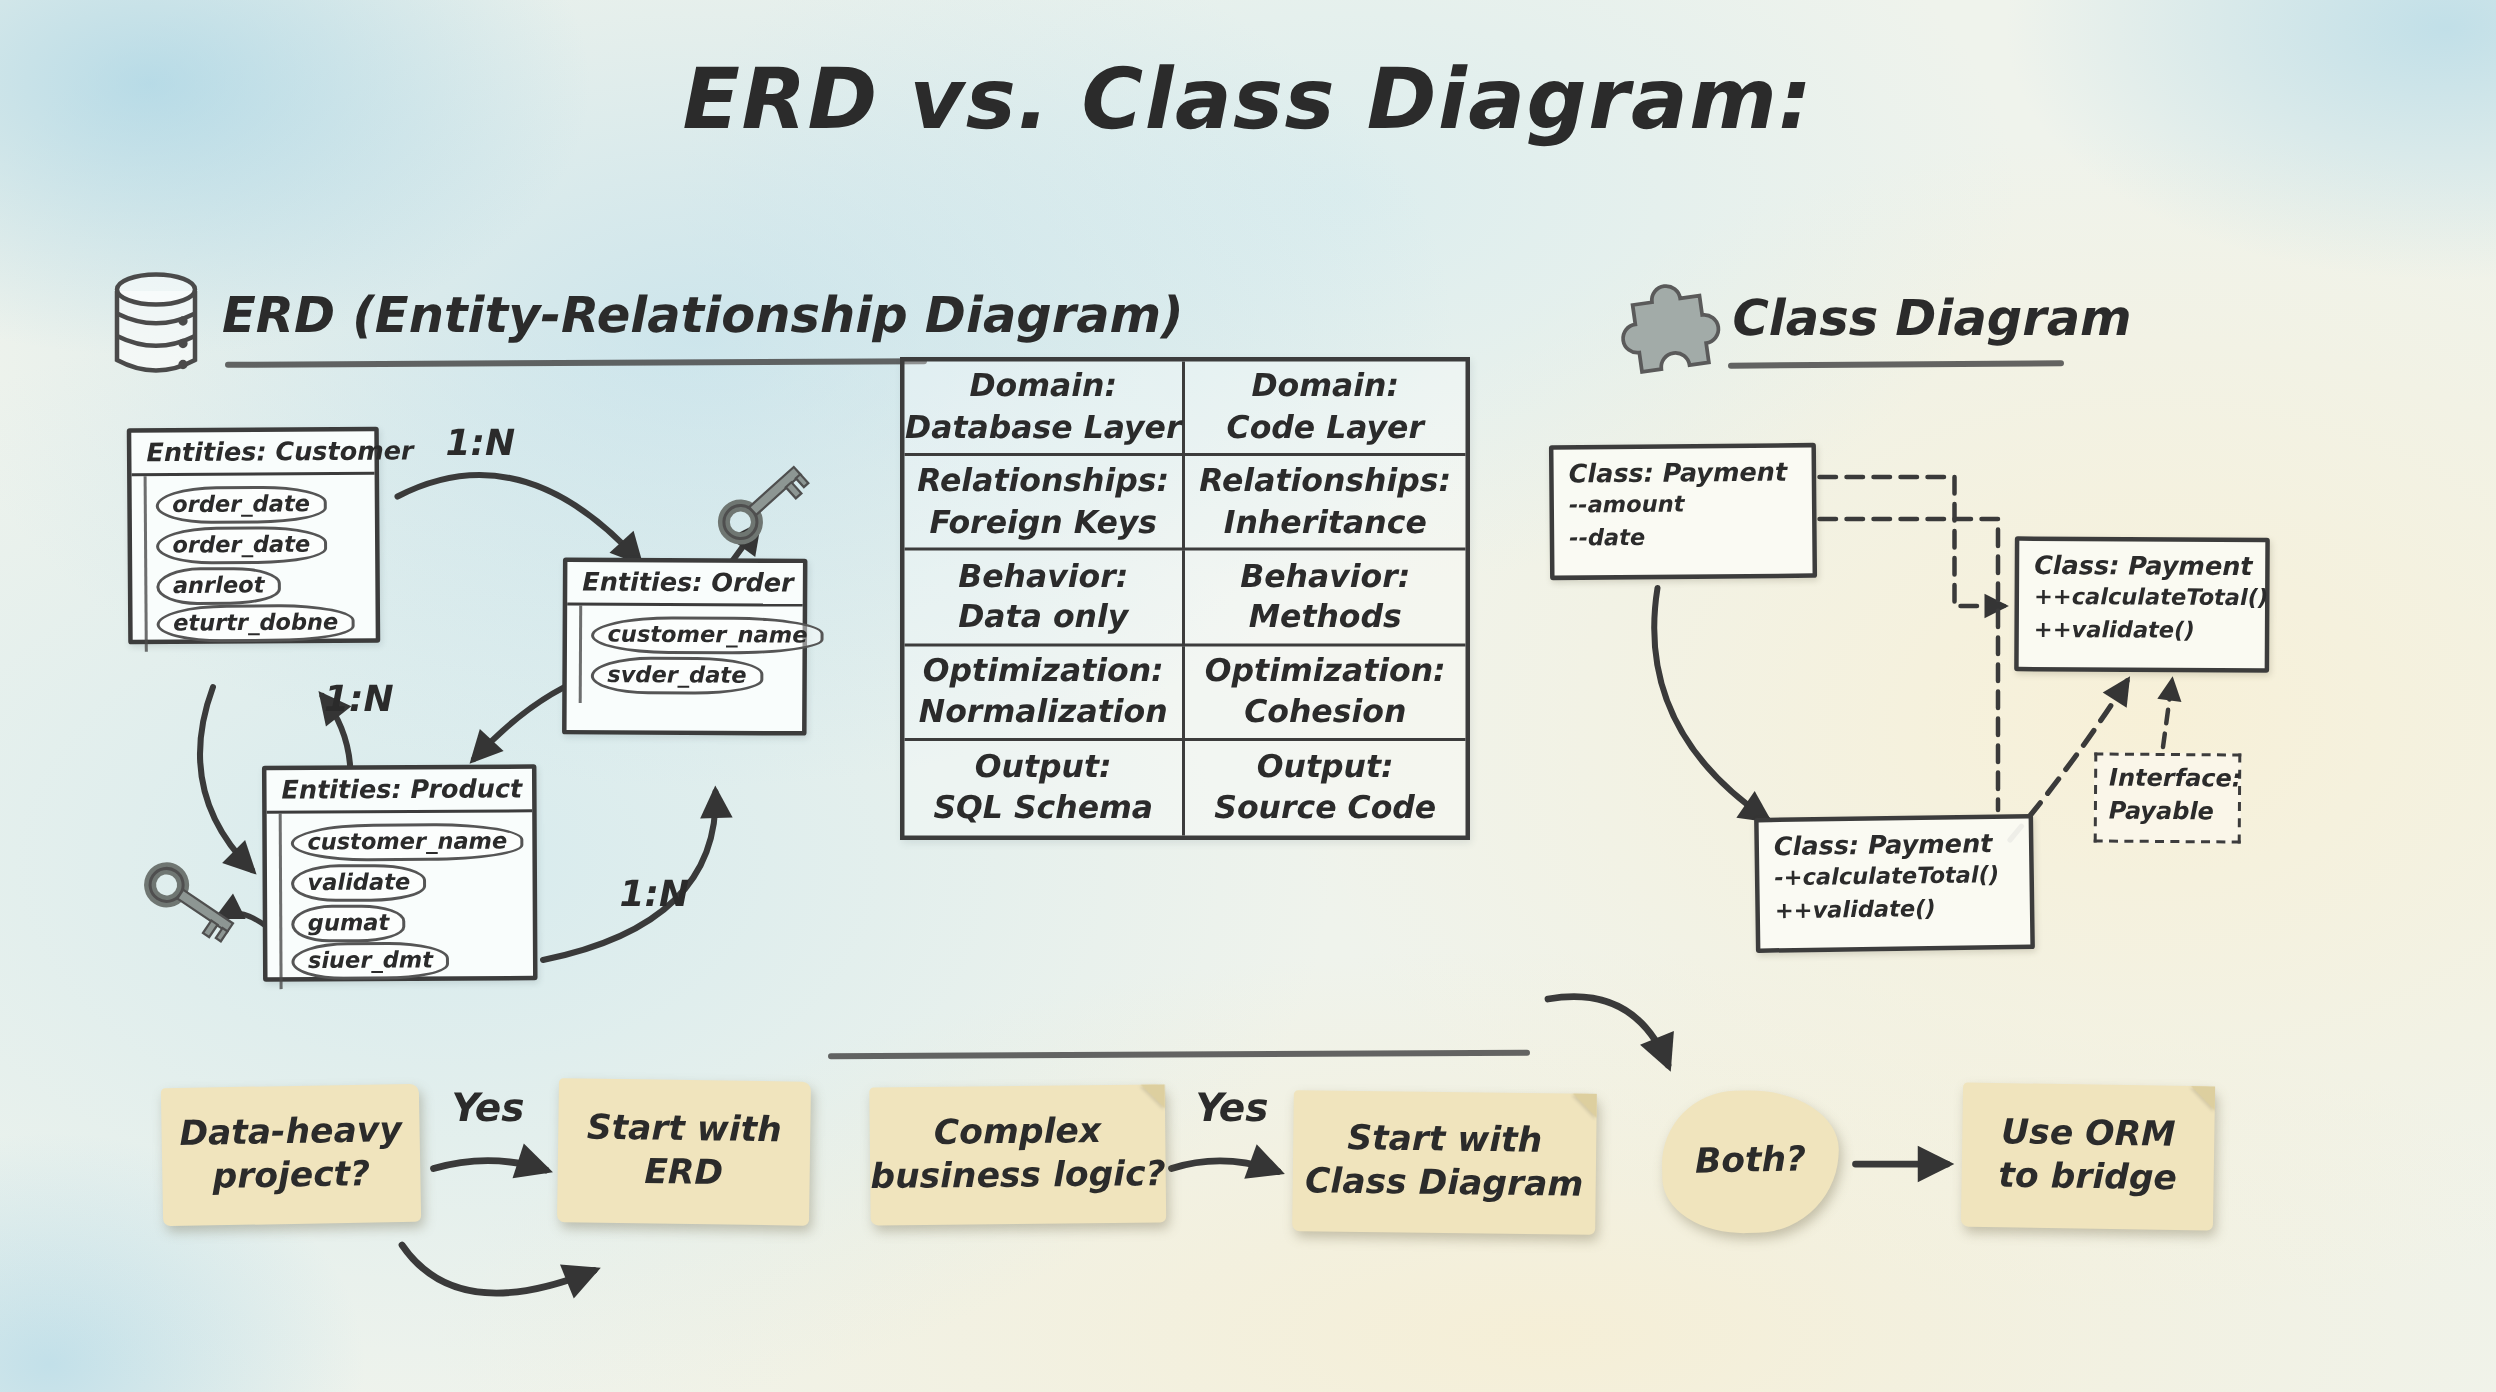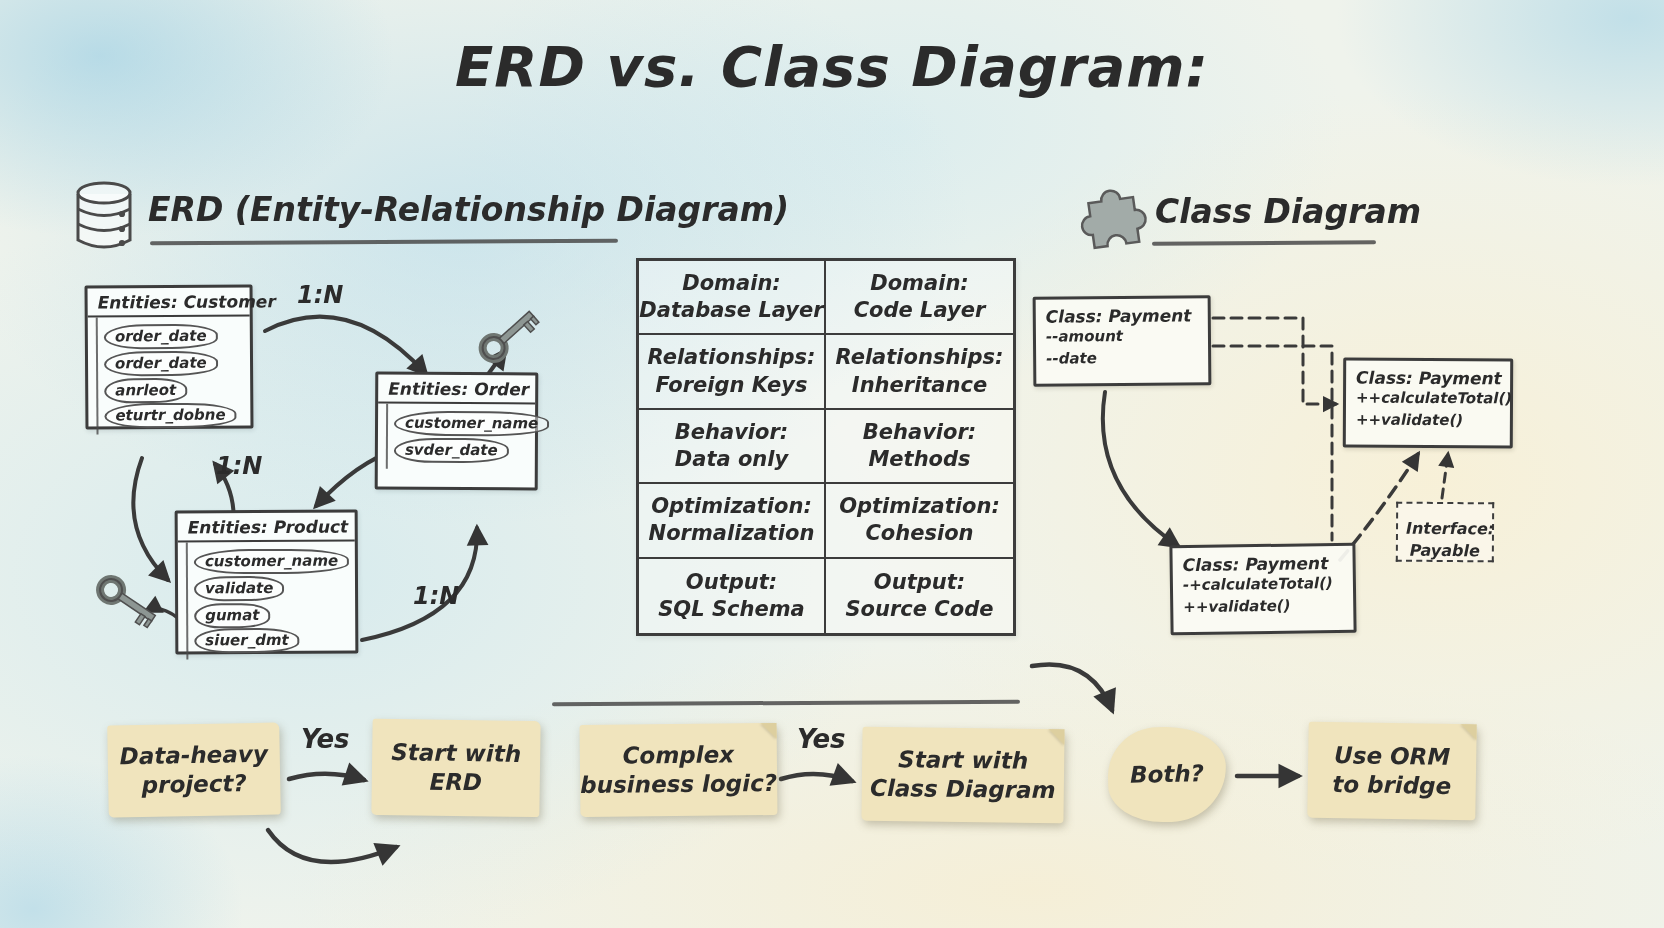--- a/index.html
+++ b/index.html
@@ -49,44 +49,43 @@
   .attr{
     display:block;width:fit-content;
     font-size:15px;font-weight:bold;font-style:italic;white-space:nowrap;
     border:2px solid #555;padding:1px 9px 2px;margin:2px 0;
     border-radius:48% 52% 55% 45% / 70% 60% 55% 65%;
     background:rgba(255,255,255,.45);
   }
   .rel-label{font-size:24px;font-weight:bold;font-style:italic;}
   
   .cmp-table{
-    left:600px;top:258px;width:380px;height:378px;
+    left:600px;top:238px;width:380px;height:322px;
     display:grid;grid-template-columns:1fr 1fr;grid-template-rows:repeat(5,1fr);
     border:3px solid #3c3c3c;background:rgba(255,255,255,.30);
     box-shadow:1px 2px 5px rgba(60,80,90,.12);
-    margin-left:36px;
   }
   .cmp-cell{
     display:flex;flex-direction:column;align-items:center;justify-content:center;
     font-size:21px;font-weight:bold;font-style:italic;text-align:center;line-height:1.3;
     border-bottom:2px solid #3c3c3c;
   }
   .cmp-cell:nth-child(odd){border-right:2px solid #3c3c3c;}
   .cmp-cell:nth-last-child(-n+2){border-bottom:none;}
   
   .class-box{
     background:rgba(250,250,243,.94);
     border:3px solid #3c3c3c;border-radius:2px;
     padding:7px 10px;box-shadow:1px 2px 4px rgba(90,85,60,.2);
   }
   .class-title{font-size:17px;font-weight:bold;font-style:italic;white-space:nowrap;}
   .class-member{font-size:15px;font-weight:bold;font-style:italic;white-space:nowrap;line-height:1.45;}
   .iface-box{
     border:2px dashed #3c3c3c;background:rgba(250,247,235,.85);
-    padding:14px 8px;text-align:center;
+    padding:4px 8px;text-align:left;
   }
   .iface-line{font-size:16px;font-weight:bold;font-style:italic;line-height:1.35;}
   
   .flow-heading{font-size:33px;font-weight:bold;font-style:italic;white-space:nowrap;}
   .flow-node{
     background:var(--note-fill);
     display:flex;align-items:center;justify-content:center;text-align:center;
     box-shadow:2px 4px 8px rgba(110,100,70,.35);
     border-radius:3px 6px 4px 5px;
   }

